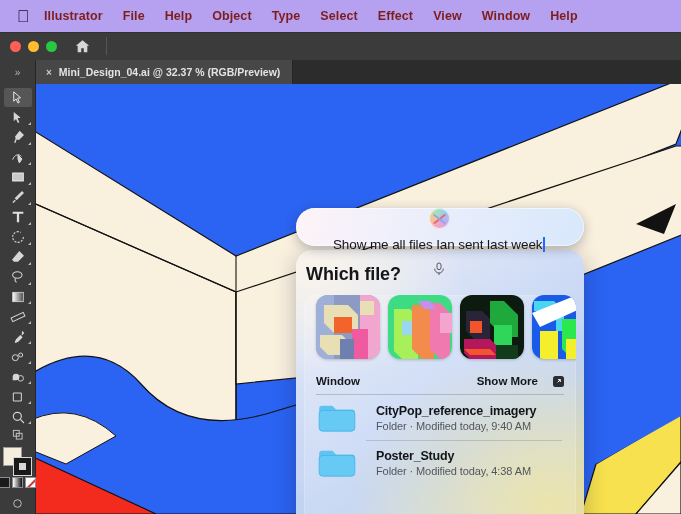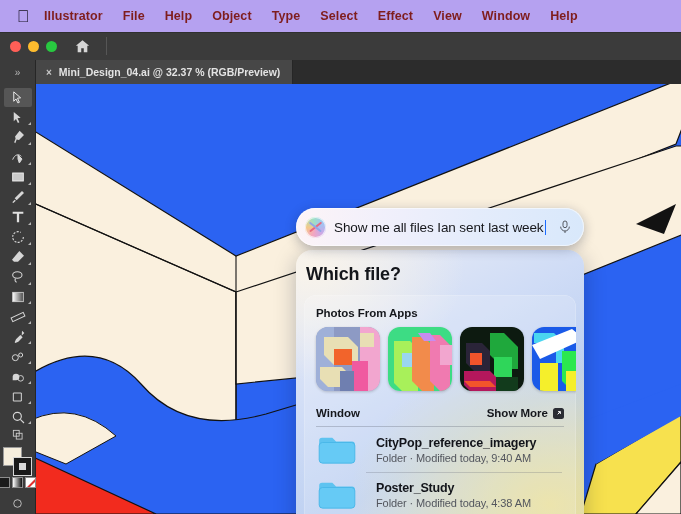--- a/index.html
+++ b/index.html
@@ -120,20 +120,21 @@
   .art{ position:absolute; left:0; top:0; width:645px; height:430px; }
 
   
   .siri-bar{
     position:absolute; left:296px; top:176px; width:288px; height:38px;
     border-radius:19px;
     background:linear-gradient(100deg,#fdf4f7 0%,#f2f0fb 28%,#e4ecfb 62%,#d8e8fb 100%);
     box-shadow:0 3px 12px rgba(20,30,60,.30), 0 0 0 1px rgba(255,255,255,.55) inset;
     display:flex; align-items:center; padding:0 11px 0 9px; gap:8px;
     z-index:40;
+    flex-direction:column;
   }
   .siri-glyph{
     width:21px;height:21px;border-radius:50%;
     background:conic-gradient(from 200deg,#f4a6c0,#f3c98a,#9fe0c4,#9ec6f2,#c9a9e8,#f4a6c0);
     position:relative; flex:0 0 auto;
     box-shadow:0 0 0 1px rgba(255,255,255,.7) inset;
   }
   .siri-glyph::before{
     content:""; position:absolute; left:3px; top:9.5px; width:15px;height:1.6px;
     background:#e8687f; transform:rotate(-38deg); border-radius:1px;
@@ -181,21 +182,21 @@
   .thumb{
     width:64px;height:64px;border-radius:12px; overflow:hidden; flex:0 0 auto;
     box-shadow:0 1px 3px rgba(0,0,0,.2);
   }
   .section-head{
     display:flex; align-items:center; justify-content:space-between;
     padding:2px 12px 7px 12px;
   }
   .section-title{ font-size:11.5px; font-weight:700; color:#15171c; }
   .show-more{
-    display:flex; align-items:center; gap:5px;
+    display:flex; align-items:center; gap:15px;
     font-size:11.5px; font-weight:700; color:#15171c;padding-left:29px;
   }
   .expand-icon{
     width:11px;height:11px;border-radius:2.5px;background:#2b2d33;
     display:flex;align-items:center;justify-content:center;color:#fff;font-size:8px;
   }
   .hr{ height:.7px; background:rgba(90,95,110,.30); margin:0 12px; }
   .frow{
     display:flex; align-items:center; gap:20px; padding:8px 12px 7px 14px;
   }
@@ -409,21 +410,20 @@
       <path d="M540 340 L645 300 L645 332 L560 380 Z" fill="#2B63F2"></path>
 
       <path d="M600 140 L640 120 L628 150 Z" fill="#121212"></path>
     </svg>
   </div>
 
   <div class="results">
     <div class="results-title">Which file?</div>
 
     <div class="card">
-      <div class="card-head">Photos From Apps</div>
 
       <div class="thumbs">
         <div class="thumb">
           <svg viewBox="0 0 64 64" width="64" height="64">
             <rect width="64" height="64" fill="#8d9ac4"></rect>
             <path d="M0 0h18v64H0z" fill="#9fb0d8"></path>
               <path d="M44 0h20v64H44z" fill="#f2a6cf"></path>
             <path d="M8 10h24l10 10v18H18L8 28z" fill="#e8dfb4"></path>
             <path d="M18 22h18v16H18z" fill="#f2642b"></path>
             <path d="M4 40h22l8 8v12H12l-8-8z" fill="#e8dfb4"></path>

